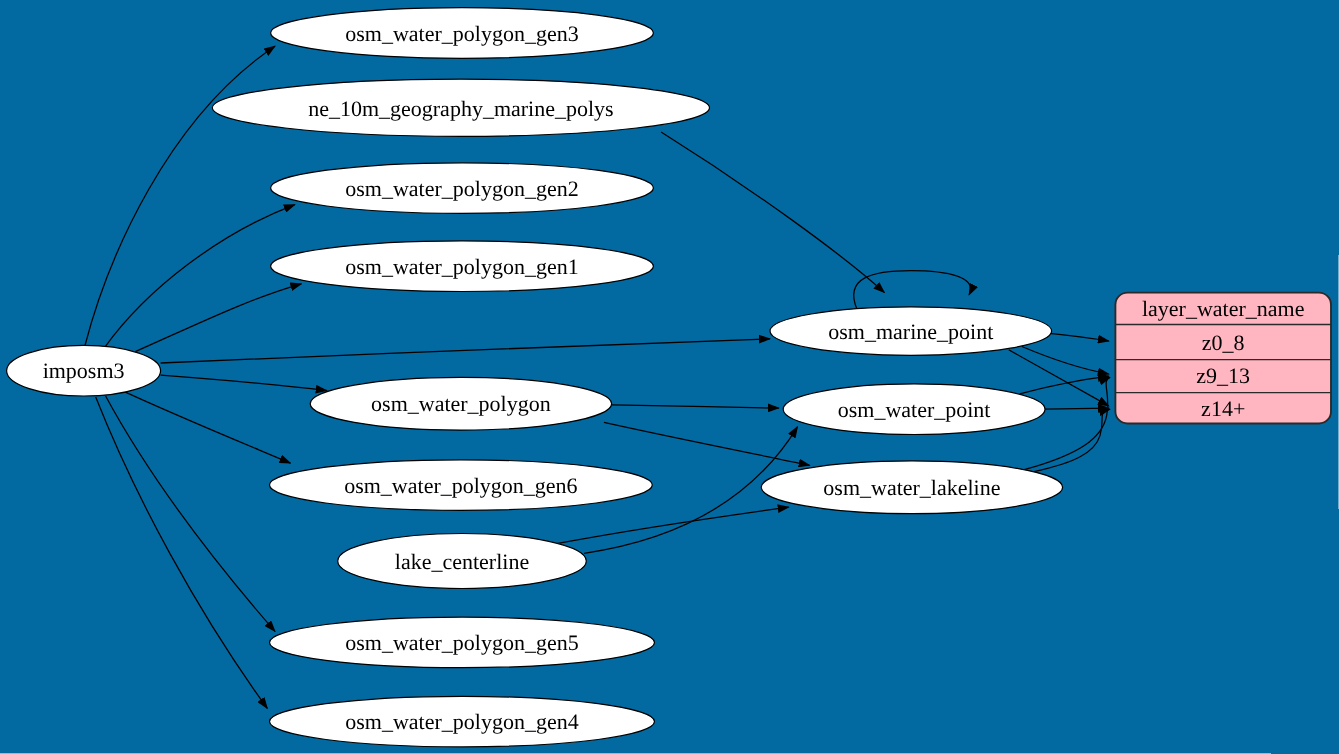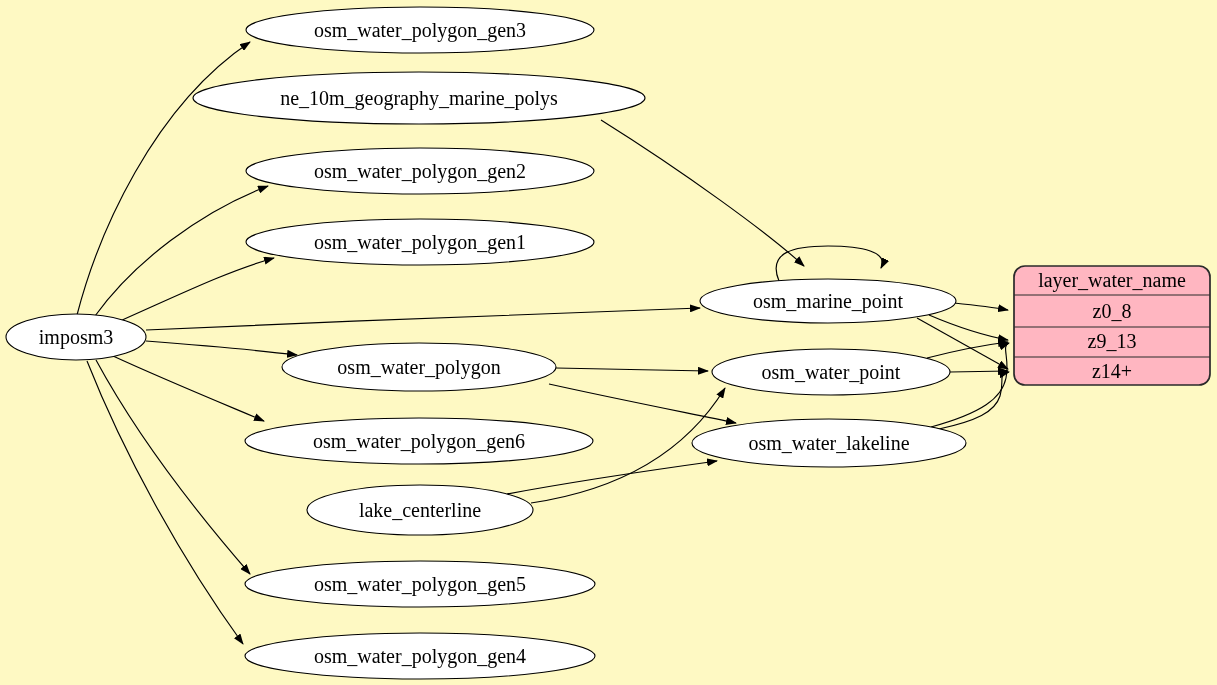--- a/index.html
+++ b/index.html
@@ -4,21 +4,21 @@
 <style>
   html, body {
     margin: 0;
     padding: 0;
     background: #ffffff;
   }
   .stage {
     position: relative;
     width: 1217px;
     height: 685px;
-    background: #fef9c3;
+    background: #0369a1;
     font-family: "Liberation Serif", "DejaVu Serif", serif;
     text-align: center;
   }
   svg { display: block; }
   .node-shape {
     fill: #ffffff;
     stroke: #000000;
     stroke-width: 1.1;
   }
   .node-label {

